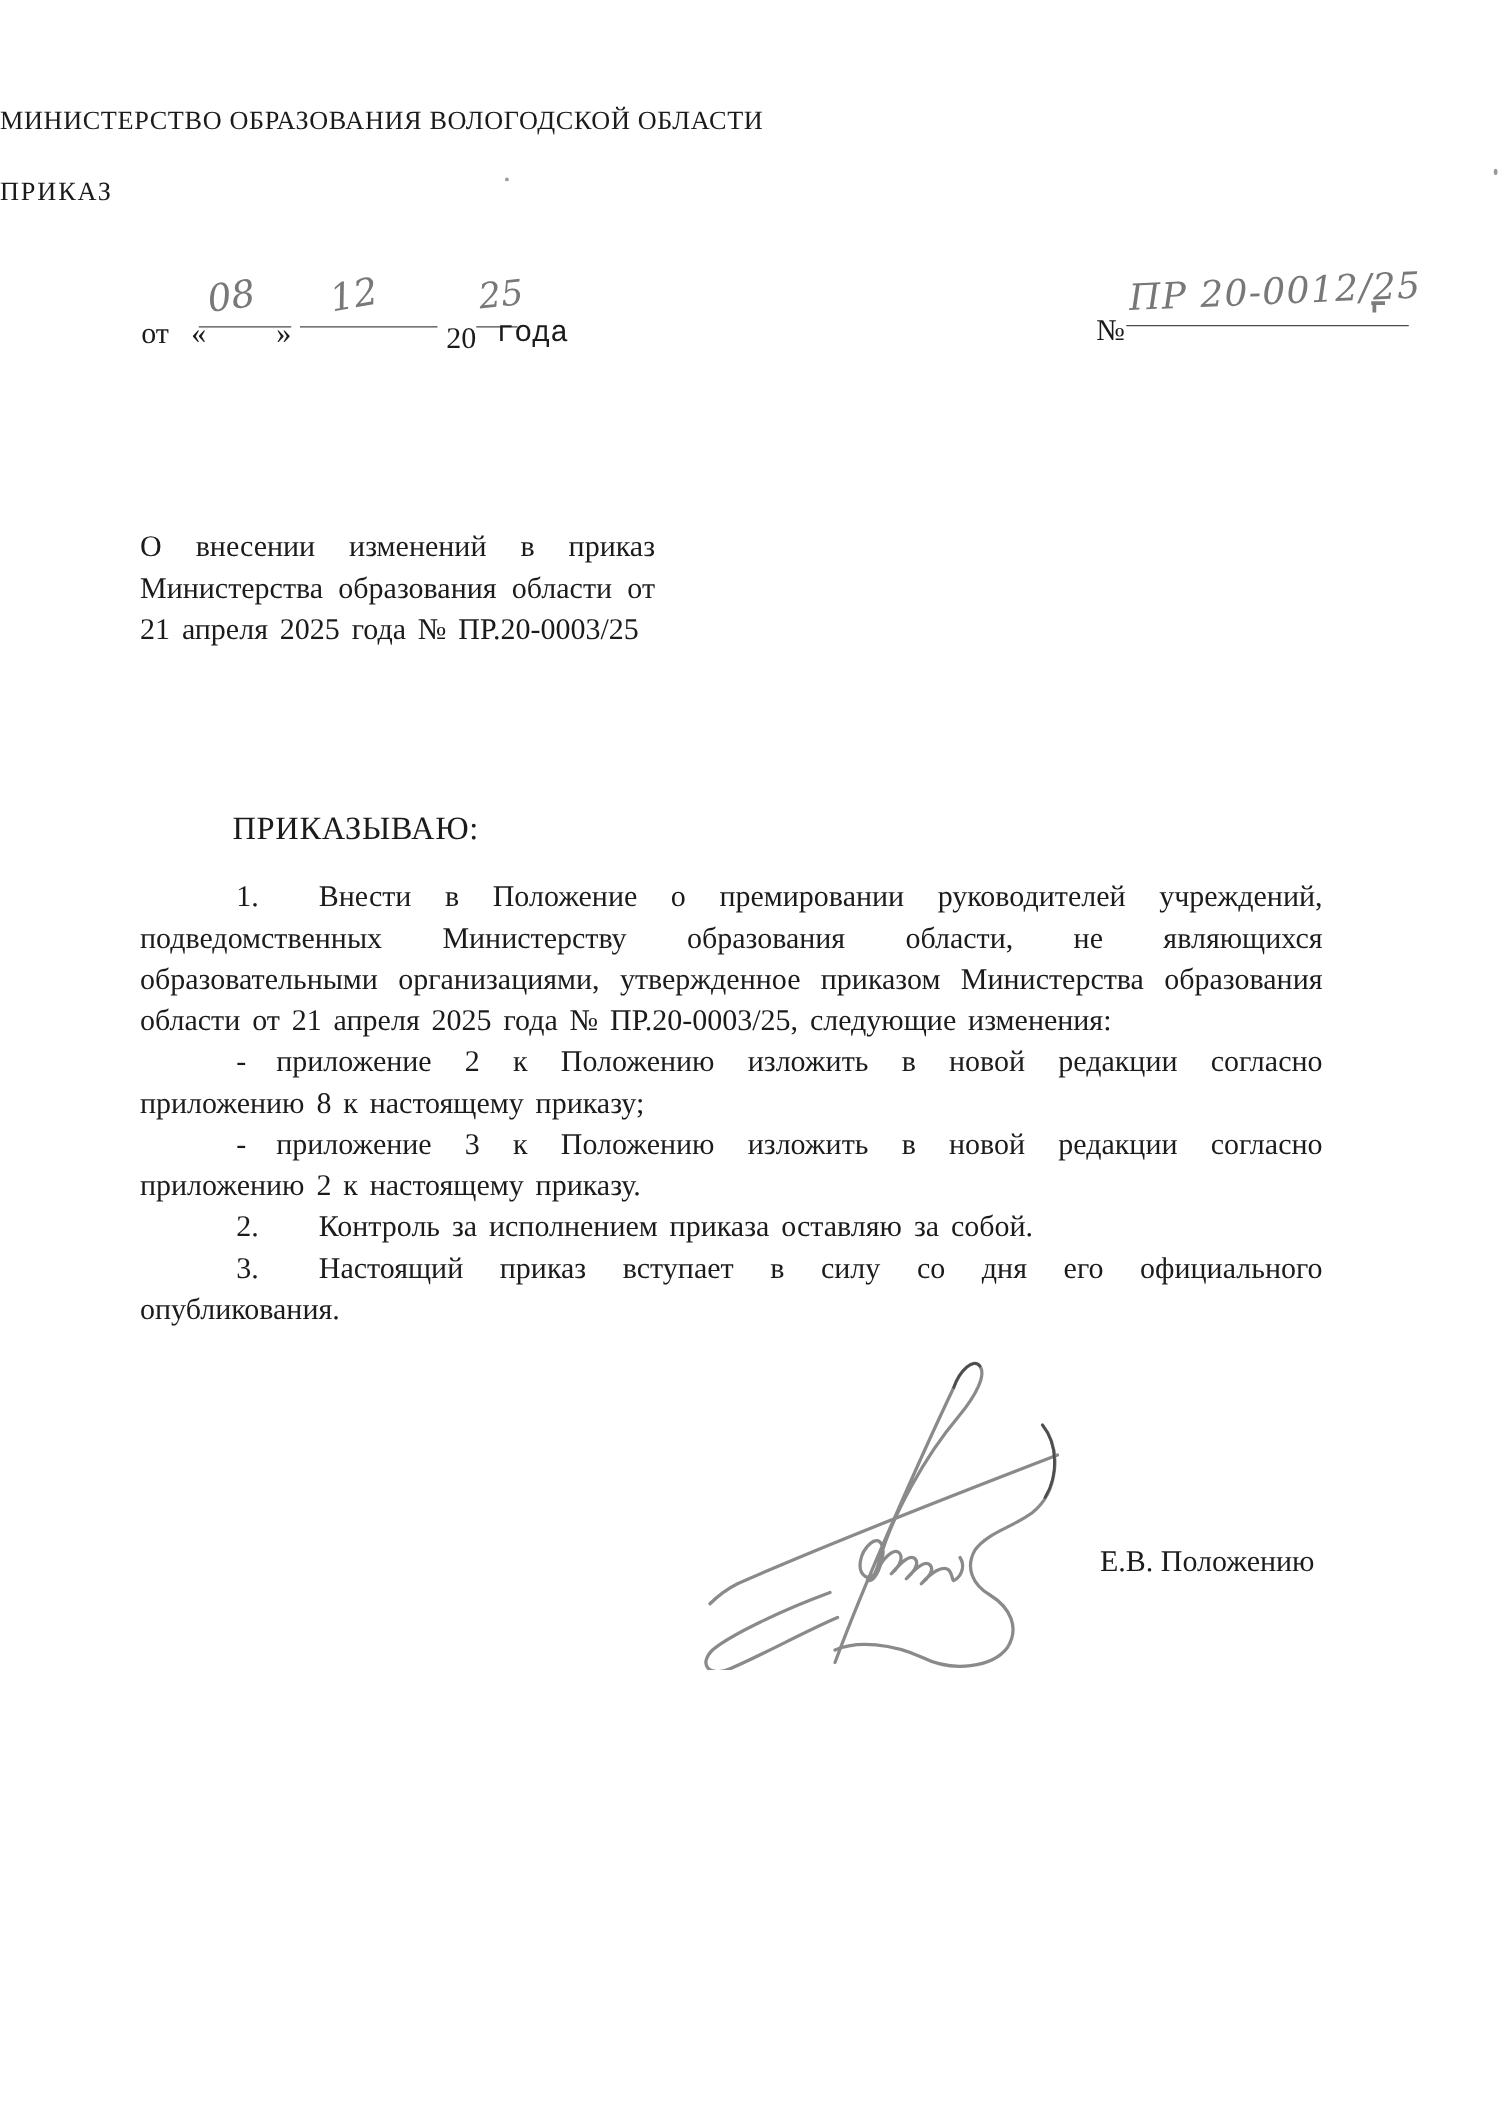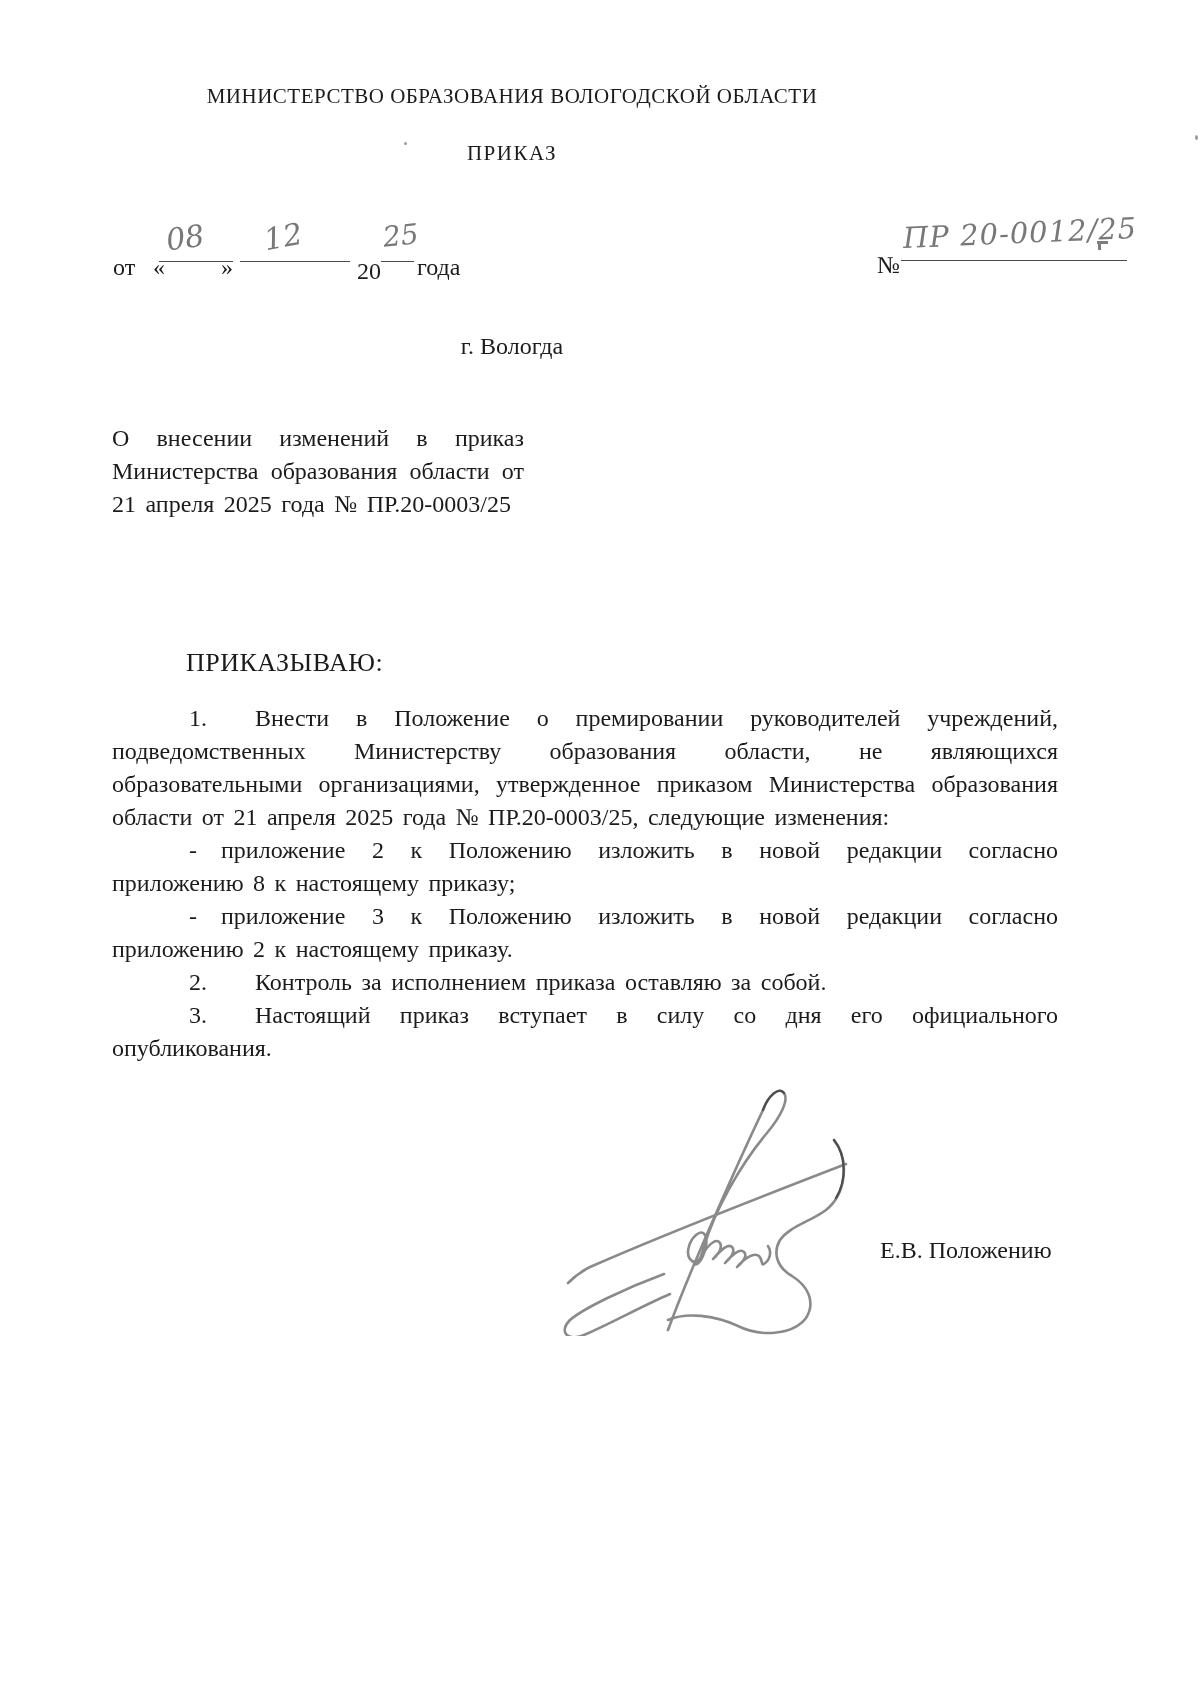--- a/index.html
+++ b/index.html
@@ -5,21 +5,21 @@
   html,body{margin:0;padding:0;background:#ffffff;}
   .page{
     position:relative;
     width:1200px;height:1695px;
     background:#ffffff;
     font-family:"Liberation Serif", serif;
     color:#1b1b1b;
     overflow:hidden;
   }
   .abs{position:absolute;}
-  .center{left:0;width:1024px;text-align:center;}
+  .center{left:0;width:1024px;}
   .header-line{top:84px;font-size:21px;letter-spacing:0.5px;}
   .doctype-line{top:141px;font-size:21px;letter-spacing:1.5px;}
   .printed{font-size:24px;margin-top:19px;}
   .city-line{top:333px;font-size:24px;}
   .subject{
     top:422px;left:112px;width:412px;
     font-size:24px;line-height:33px;
     text-align:justify;word-spacing:3.5px;
   }
   .decree-word{top:648px;left:186px;font-size:26px;letter-spacing:0.5px;}
@@ -56,27 +56,26 @@
   <span class="abs printed" style="top:235px;left:113px;">от</span>
   <span class="abs printed" style="top:235px;left:153px;">«</span>
   <span class="abs hand hw-day">08</span>
   <span class="abs printed" style="top:235px;left:221px;">»</span>
   <div class="abs u-line" style="top:261px;left:159px;width:74px;"></div>
   <div class="abs u-line" style="top:261px;left:240px;width:110px;"></div>
   <span class="abs hand hw-month">12</span>
   <span class="abs printed" style="top:239px;left:357px;">20</span>
   <span class="abs hand hw-year">25</span>
   <div class="abs u-line" style="top:261px;left:381px;width:33px;"></div>
-  <span class="abs printed" style="top:235px;left:417px;">года</span>
+  <span class="abs printed" style="top:235px;left:397px;font-family:Liberation Mono, monospace;">года</span>
 
   <span class="abs printed" style="top:233px;left:877px;">№</span>
   <span class="abs hand hw-number">ПР 20-0012/25</span>
   <div class="abs u-line" style="top:260px;left:901px;width:226px;"></div>
 
-  <div class="abs center city-line">г. Вологда</div>
 
   <div class="abs subject">О внесении изменений в приказ Министерства образования области от 21 апреля 2025 года № ПР.20-0003/25</div>
 
   <div class="abs decree-word">ПРИКАЗЫВАЮ:</div>
 
   <div class="abs body-block">
     <p>1.   Внести в Положение о премировании руководителей учреждений, подведомственных Министерству образования области, не являющихся образовательными организациями, утвержденное приказом Министерства образования области от 21 апреля 2025 года № ПР.20-0003/25, следующие изменения:</p>
     <p>- приложение 2 к Положению изложить в новой редакции согласно приложению 8 к настоящему приказу;</p>
     <p>- приложение 3 к Положению изложить в новой редакции согласно приложению 2 к настоящему приказу.</p>
     <p>2.   Контроль за исполнением приказа оставляю за собой.</p>

